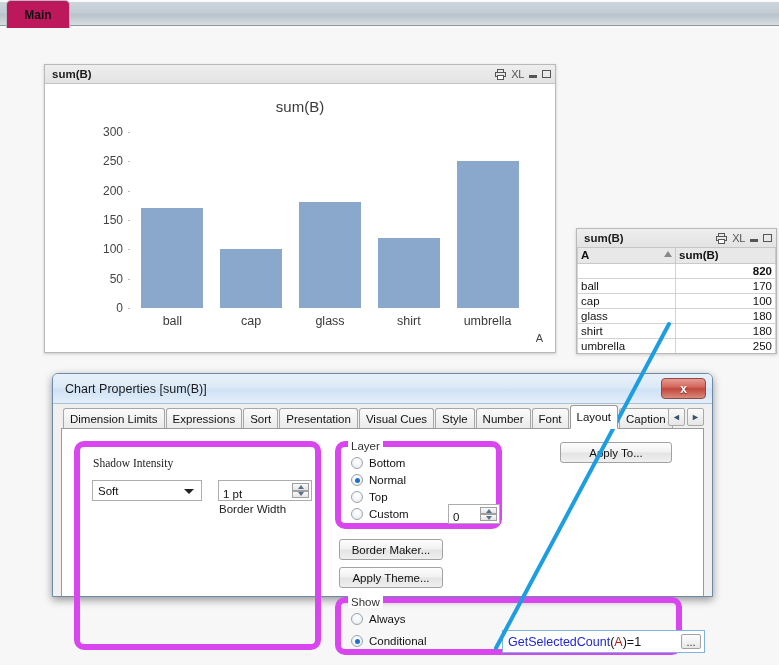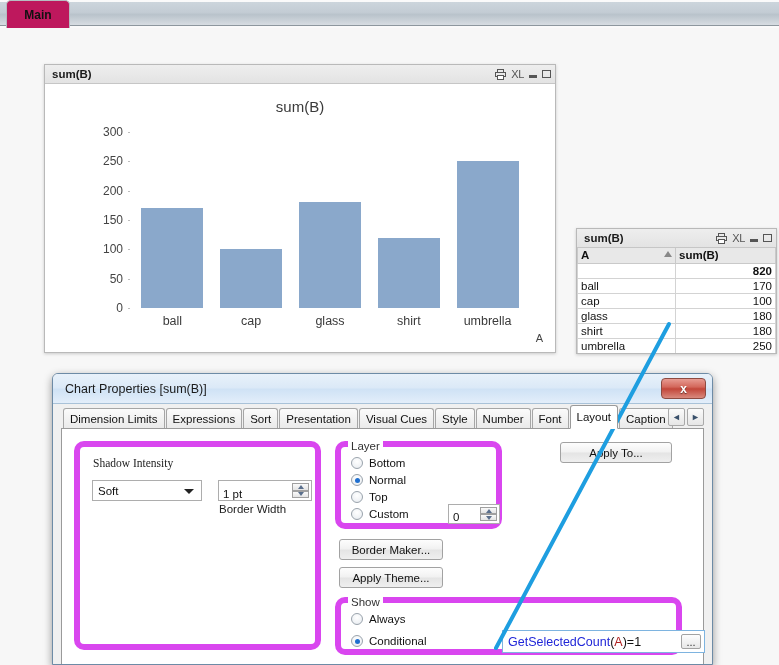--- a/index.html
+++ b/index.html
@@ -64,21 +64,21 @@
   table.qtab th.dim{position:relative;}
   table.qtab th .sorticon{position:absolute;right:3px;top:3px;width:0;height:0;
     border-left:4px solid transparent;border-right:4px solid transparent;
     border-bottom:6px solid #888;}
   table.qtab td{border:1px solid #d3d3d3;padding:1px 3px;height:15px;
     box-sizing:border-box;color:#111;}
   table.qtab td.num{text-align:right;}
   table.qtab tr.totalrow td{font-weight:bold;background:#fff;}
 
   
-  #dialog{position:absolute;left:52px;top:373px;width:661px;height:292px;
+  #dialog{position:absolute;left:52px;top:373px;width:661px;height:224px;
     background:#f0f0f0;border:1px solid #6d8ba6;border-radius:6px 6px 0 0;
     box-shadow:0 3px 9px rgba(0,0,0,.4);box-sizing:border-box;}
   #dlgtitlebar{height:30px;
     background:linear-gradient(to bottom,#e8f1fa 0%,#dbe9f7 48%,#cfe2f5 52%,#e3eefa 100%);
     border-radius:5px 5px 0 0;border-bottom:1px solid #a9c2d8;
     display:flex;align-items:center;padding:0 6px 0 12px;box-sizing:border-box;}
   #dlgtitle{flex:1;font-size:12.5px;color:#1a1a1a;}
   #closebtn{width:45px;height:21px;border-radius:4px;border:1px solid #8d4b42;
     background:linear-gradient(to bottom,#e79b92 0%,#d3675b 42%,#c2463a 52%,#d98a7e 100%);
     display:flex;align-items:center;justify-content:center;

